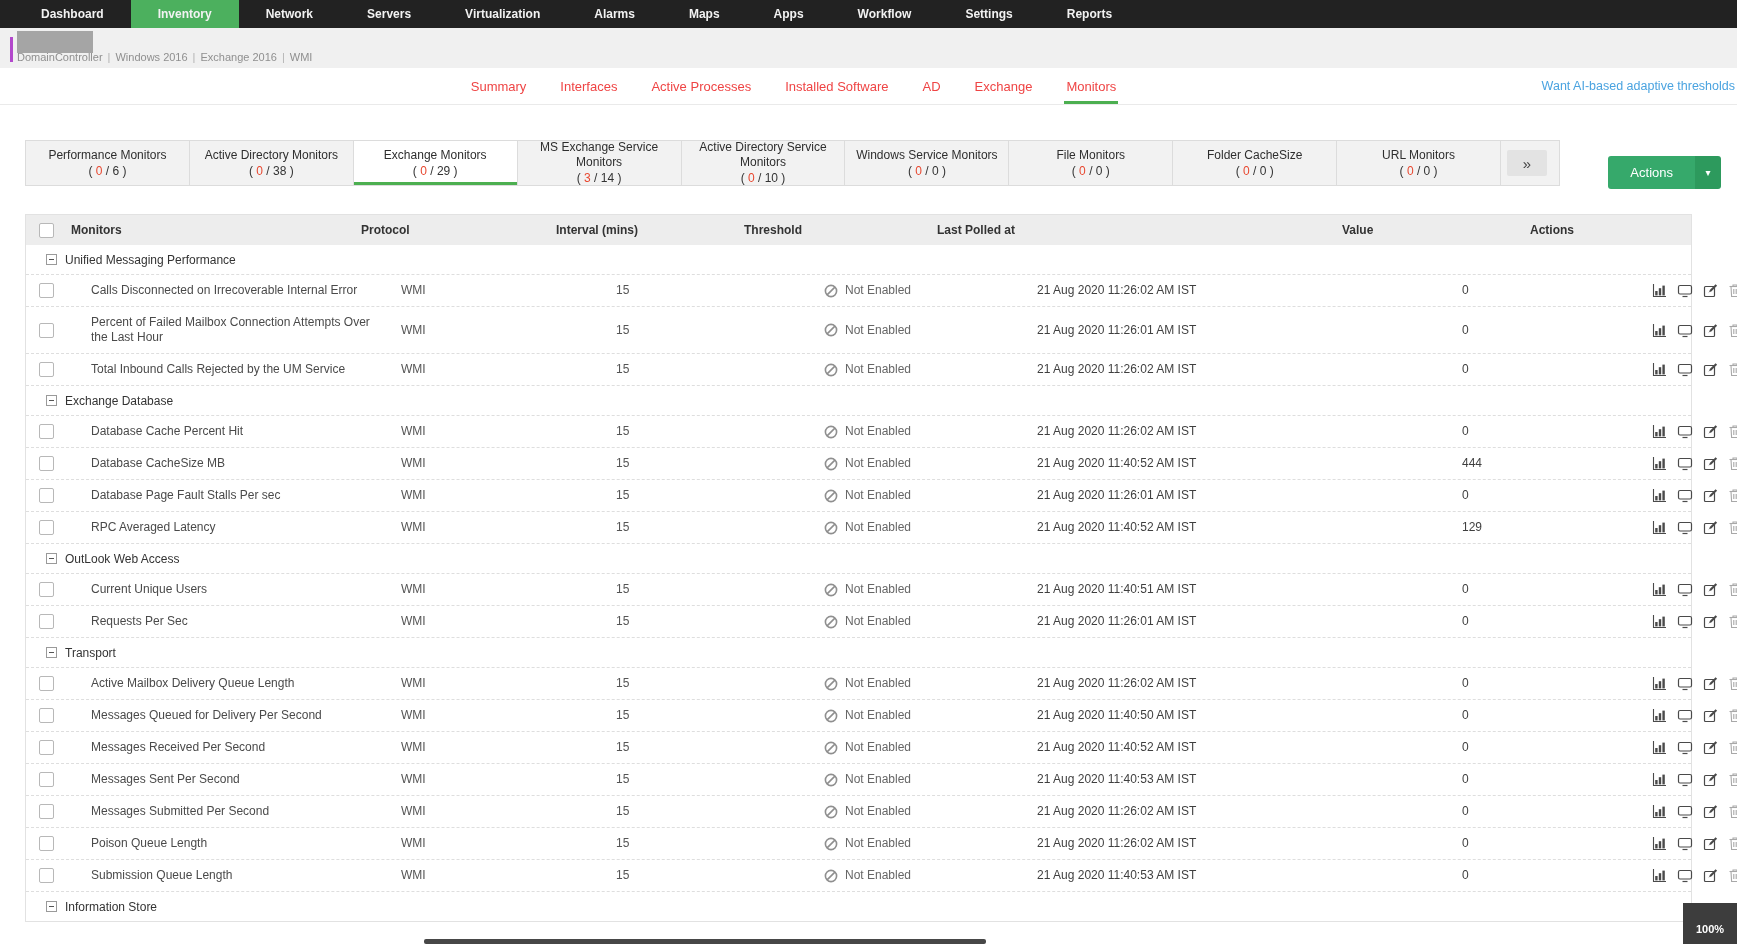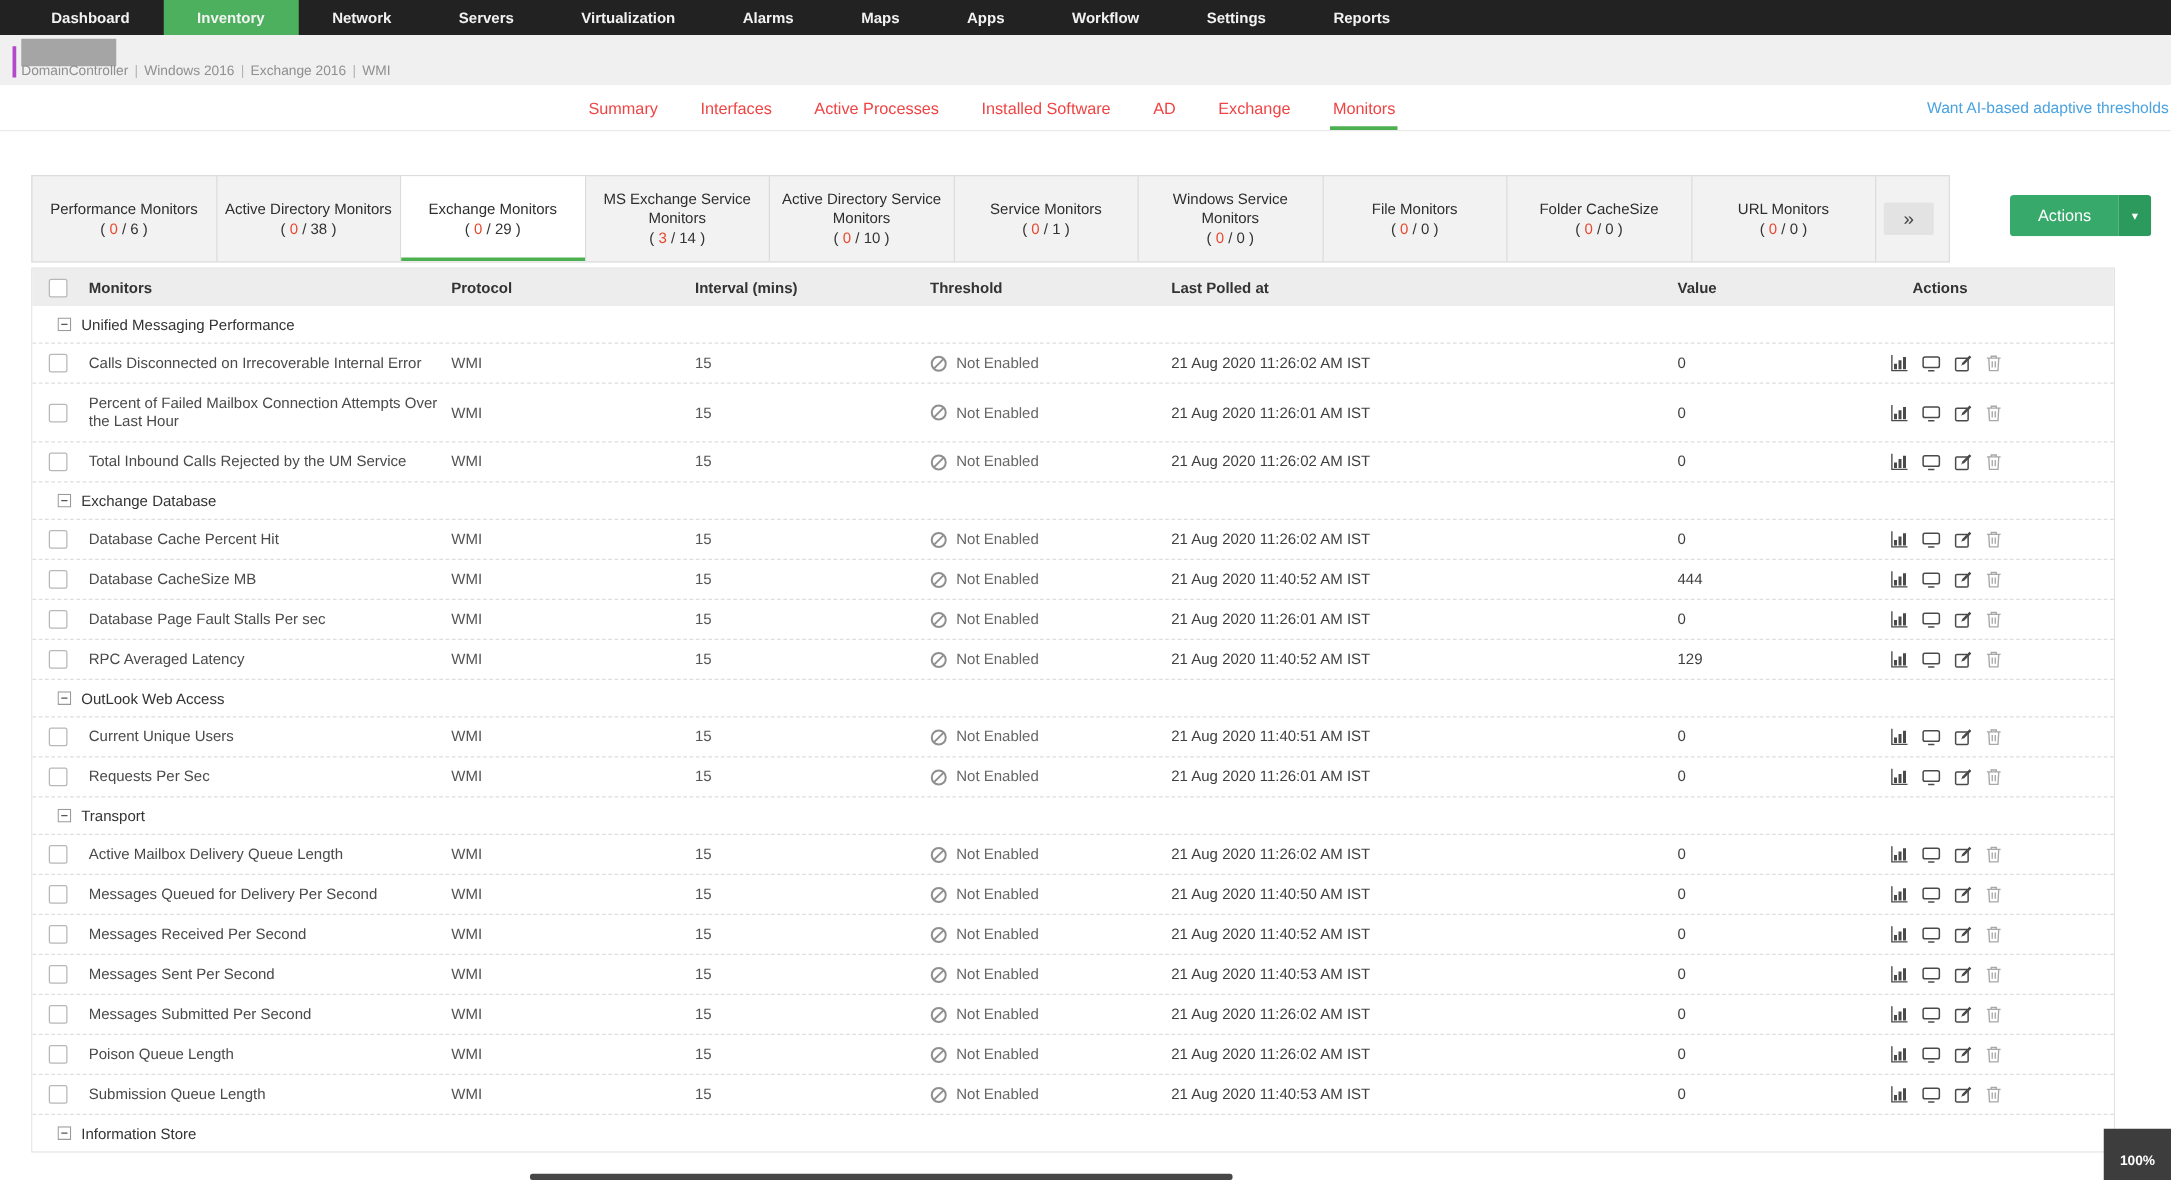--- a/index.html
+++ b/index.html
@@ -27,21 +27,21 @@
                 border-bottom:1px solid #eaeaea;}
   .pagetabs{display:flex;justify-content:center;align-items:stretch;height:100%;gap:30px;
             transform:translateX(-75px);}
   .ptab{display:flex;align-items:center;font-size:13px;color:#ef4444;cursor:pointer;
         border-bottom:3px solid transparent;padding:3px 2px 0 2px;white-space:nowrap;}
   .ptab.active{border-bottom-color:var(--tab-underline-green,#4caf50);}
   .ai-link{position:absolute;right:2px;top:0;height:100%;display:flex;align-items:center;
            font-size:12.5px;color:var(--link-blue,#4aa3e0);cursor:pointer;white-space:nowrap;}
 
   
-  .mbar{position:absolute;top:140px;left:25px;width:1535px;height:70px;background:#f2f2f2;
+  .mbar{position:absolute;top:140px;left:25px;width:1535px;height:46px;background:#f2f2f2;
         border:1px solid #dcdcdc;box-sizing:border-box;display:flex;justify-content:space-between;}
   .mtabs{display:flex;flex:1;}
   .mtab{flex:1;border-right:1px solid #dcdcdc;display:flex;flex-direction:column;align-items:center;
         justify-content:center;text-align:center;font-size:12px;color:#2e2e2e;cursor:pointer;
         padding:2px 5px;line-height:1.25;}
   .mtab.active{background:#fff;box-shadow:inset 0 -3px 0 var(--tab-underline-green,#4caf50);}
   .mtab-count{margin-top:1px;color:#333;}
   .cnt-red{color:var(--count-red,#e8472f);}
   .more-btn{align-self:center;margin:0 12px 0 6px;width:40px;height:26px;background:#e3e3e3;
             border:none;font-size:15px;color:#444;cursor:pointer;border-radius:2px;
@@ -66,21 +66,21 @@
   .c-polled{width:405px;flex:none;}
   .c-value{width:170px;flex:none;}
   .c-actions{flex:1;display:flex;align-items:center;gap:10px;}
   .thead .c-actions{padding-left:18px;}
   .checkbox{width:13px;height:13px;border:1px solid #b8b8b8;border-radius:2px;background:#fff;
             display:inline-block;cursor:pointer;}
   .tgroup{display:flex;align-items:center;gap:8px;padding-left:20px;height:29px;
           border-top:1px dashed #dedede;font-size:12px;color:#333;background:#fff;}
   .tbody > :first-child{border-top:none;}
   .trow{display:flex;align-items:center;border-top:1px dashed #dedede;font-size:12px;color:#4a4a4a;
-        padding:8px 0;line-height:15px;box-sizing:border-box;background:#fff;}
+        padding:8px 0;line-height:15px;box-sizing:border-box;background:#fff;gap:20px;}
   .trow .c-proto,.trow .c-int{color:#555;}
   .trow .c-polled,.trow .c-value{color:#3f3f3f;}
   .thresh-label{color:#666;}
   .aicon{display:inline-flex;cursor:pointer;}
   .collapse-box{display:inline-flex;cursor:pointer;}
   .gname{cursor:default;}
 
   
   .hscrollbar{position:absolute;left:424px;bottom:0;width:562px;height:5px;background:#474747;
               border-radius:2px;}
@@ -154,24 +154,20 @@
   </div>
       <div class="mtab">
     <div class="mtab-label">MS Exchange Service Monitors</div>
     <div class="mtab-count"><span class="cnt-p">( </span><span class="cnt-red">3</span><span class="cnt-rest"> / 14 )</span></div>
   </div>
       <div class="mtab">
     <div class="mtab-label">Active Directory Service Monitors</div>
     <div class="mtab-count"><span class="cnt-p">( </span><span class="cnt-red">0</span><span class="cnt-rest"> / 10 )</span></div>
   </div>
       <div class="mtab">
-    <div class="mtab-label">Service Monitors</div>
-    <div class="mtab-count"><span class="cnt-p">( </span><span class="cnt-red">0</span><span class="cnt-rest"> / 1 )</span></div>
-  </div>
-      <div class="mtab">
     <div class="mtab-label">Windows Service Monitors</div>
     <div class="mtab-count"><span class="cnt-p">( </span><span class="cnt-red">0</span><span class="cnt-rest"> / 0 )</span></div>
   </div>
       <div class="mtab">
     <div class="mtab-label">File Monitors</div>
     <div class="mtab-count"><span class="cnt-p">( </span><span class="cnt-red">0</span><span class="cnt-rest"> / 0 )</span></div>
   </div>
       <div class="mtab">
     <div class="mtab-label">Folder CacheSize</div>
     <div class="mtab-count"><span class="cnt-p">( </span><span class="cnt-red">0</span><span class="cnt-rest"> / 0 )</span></div>

